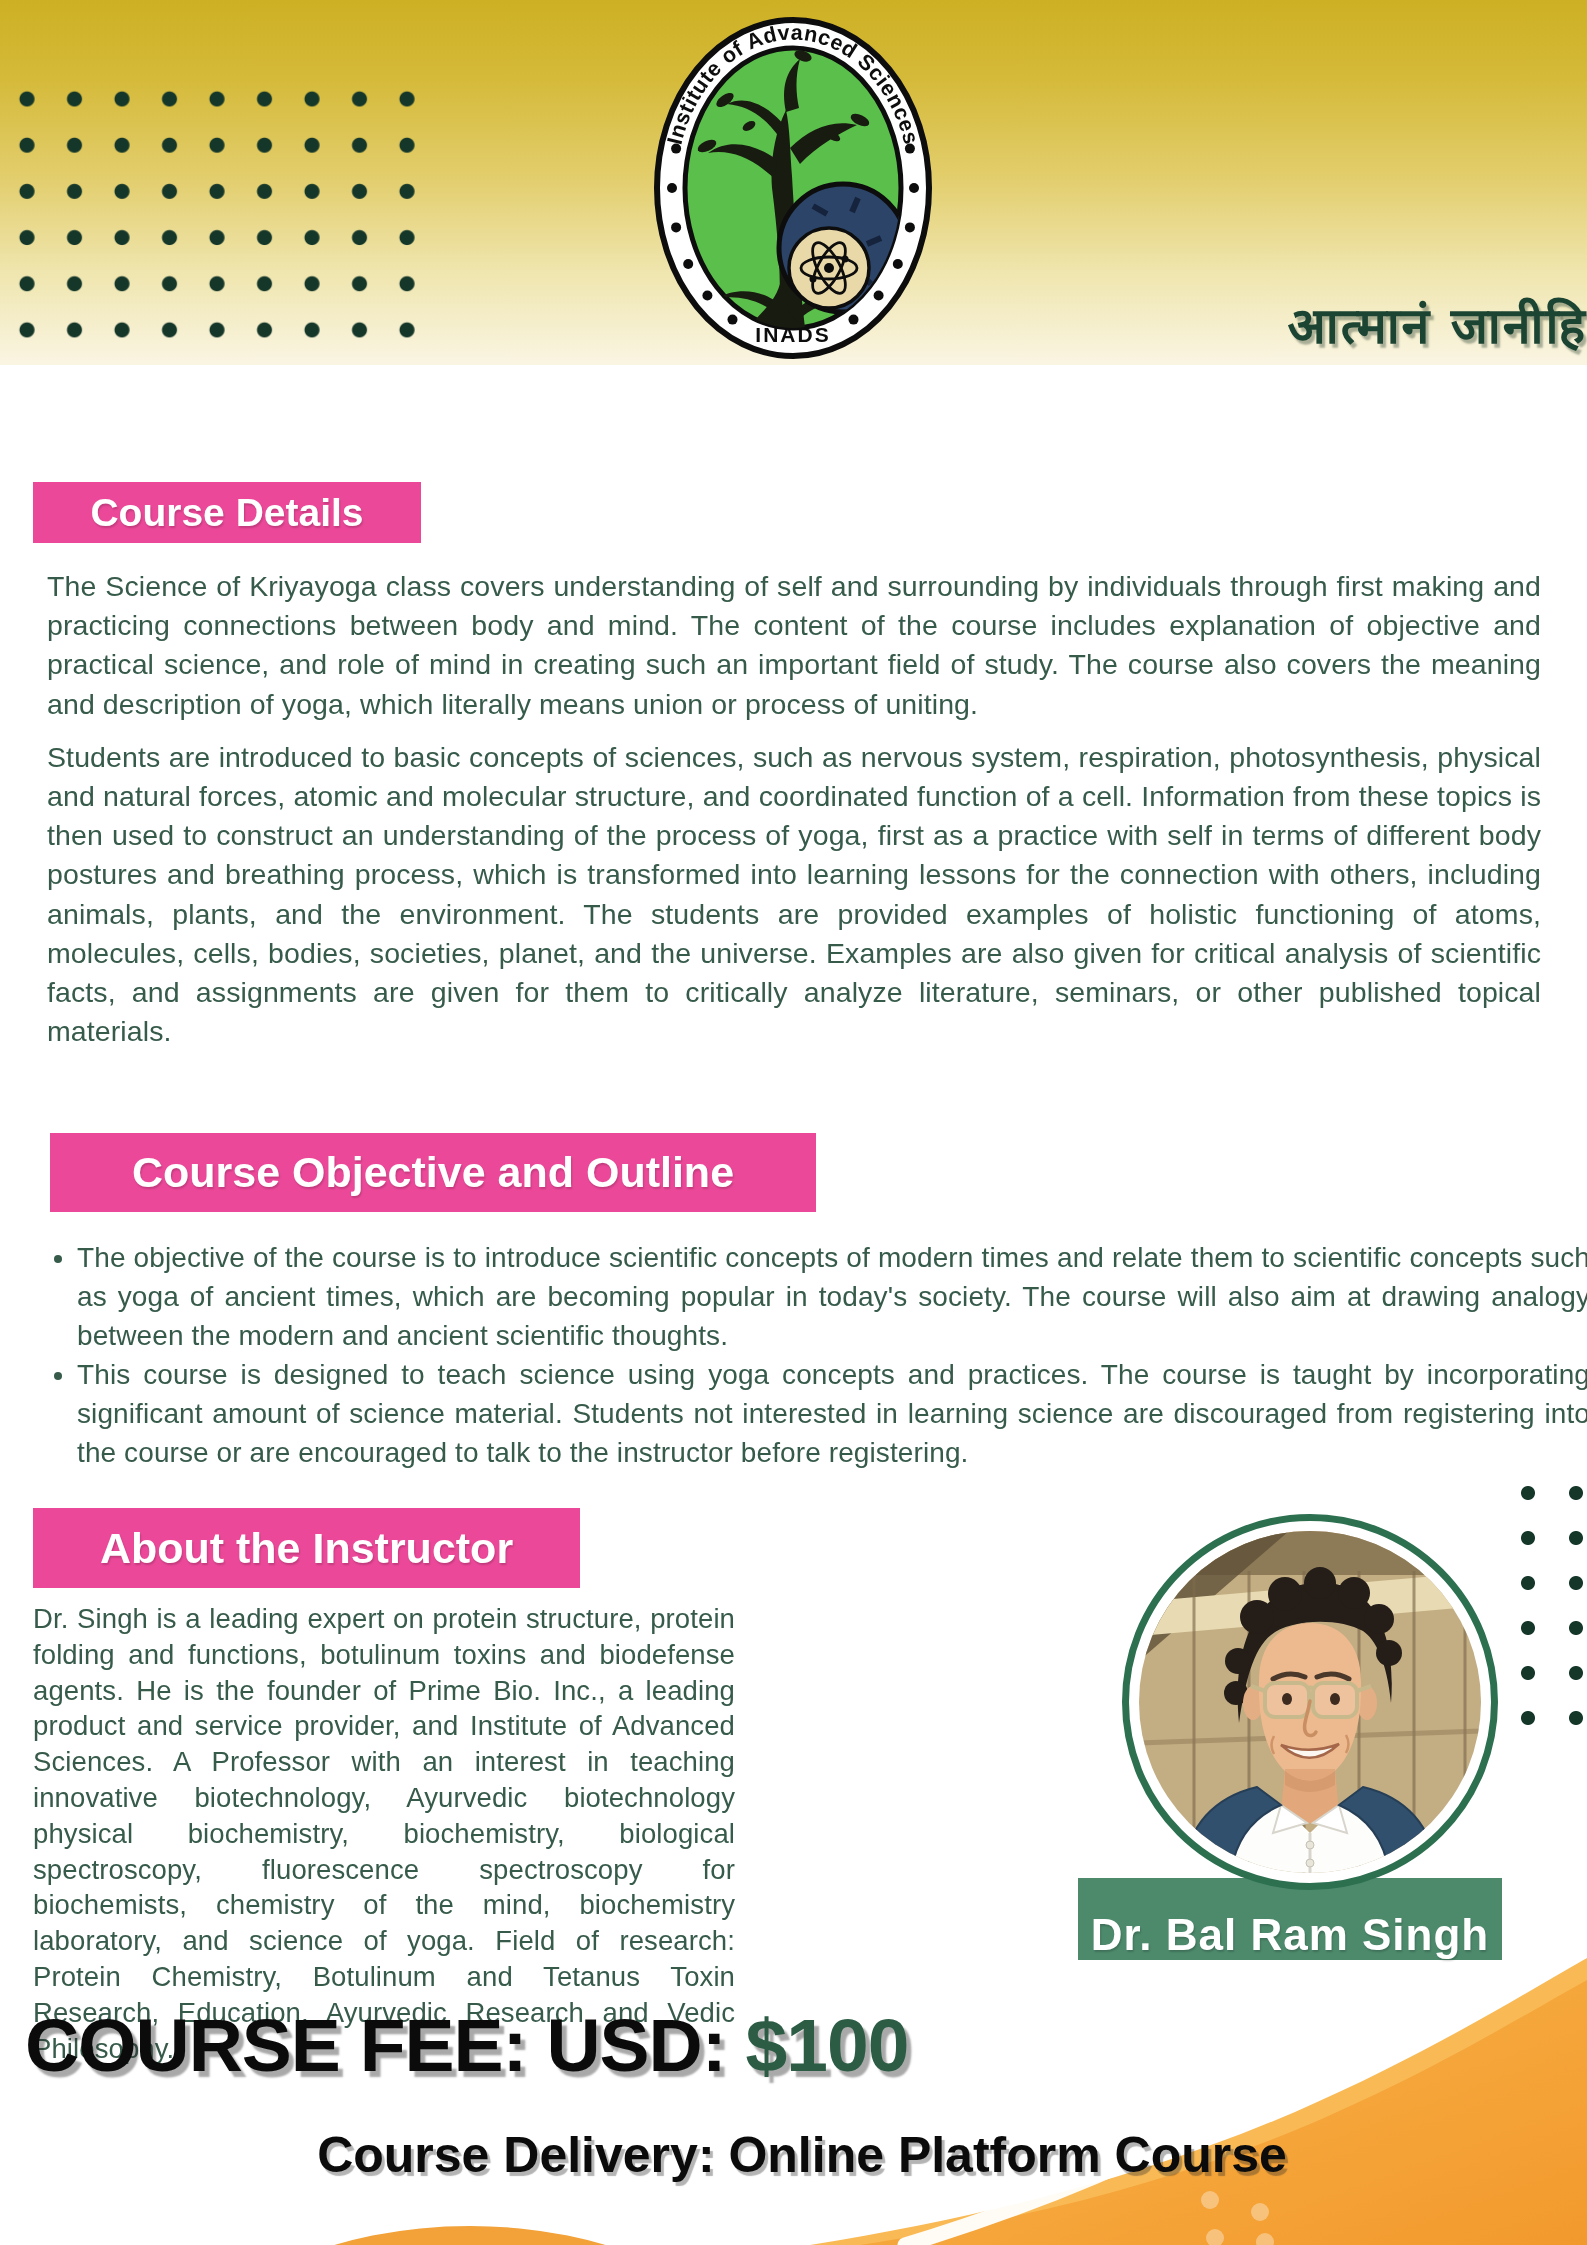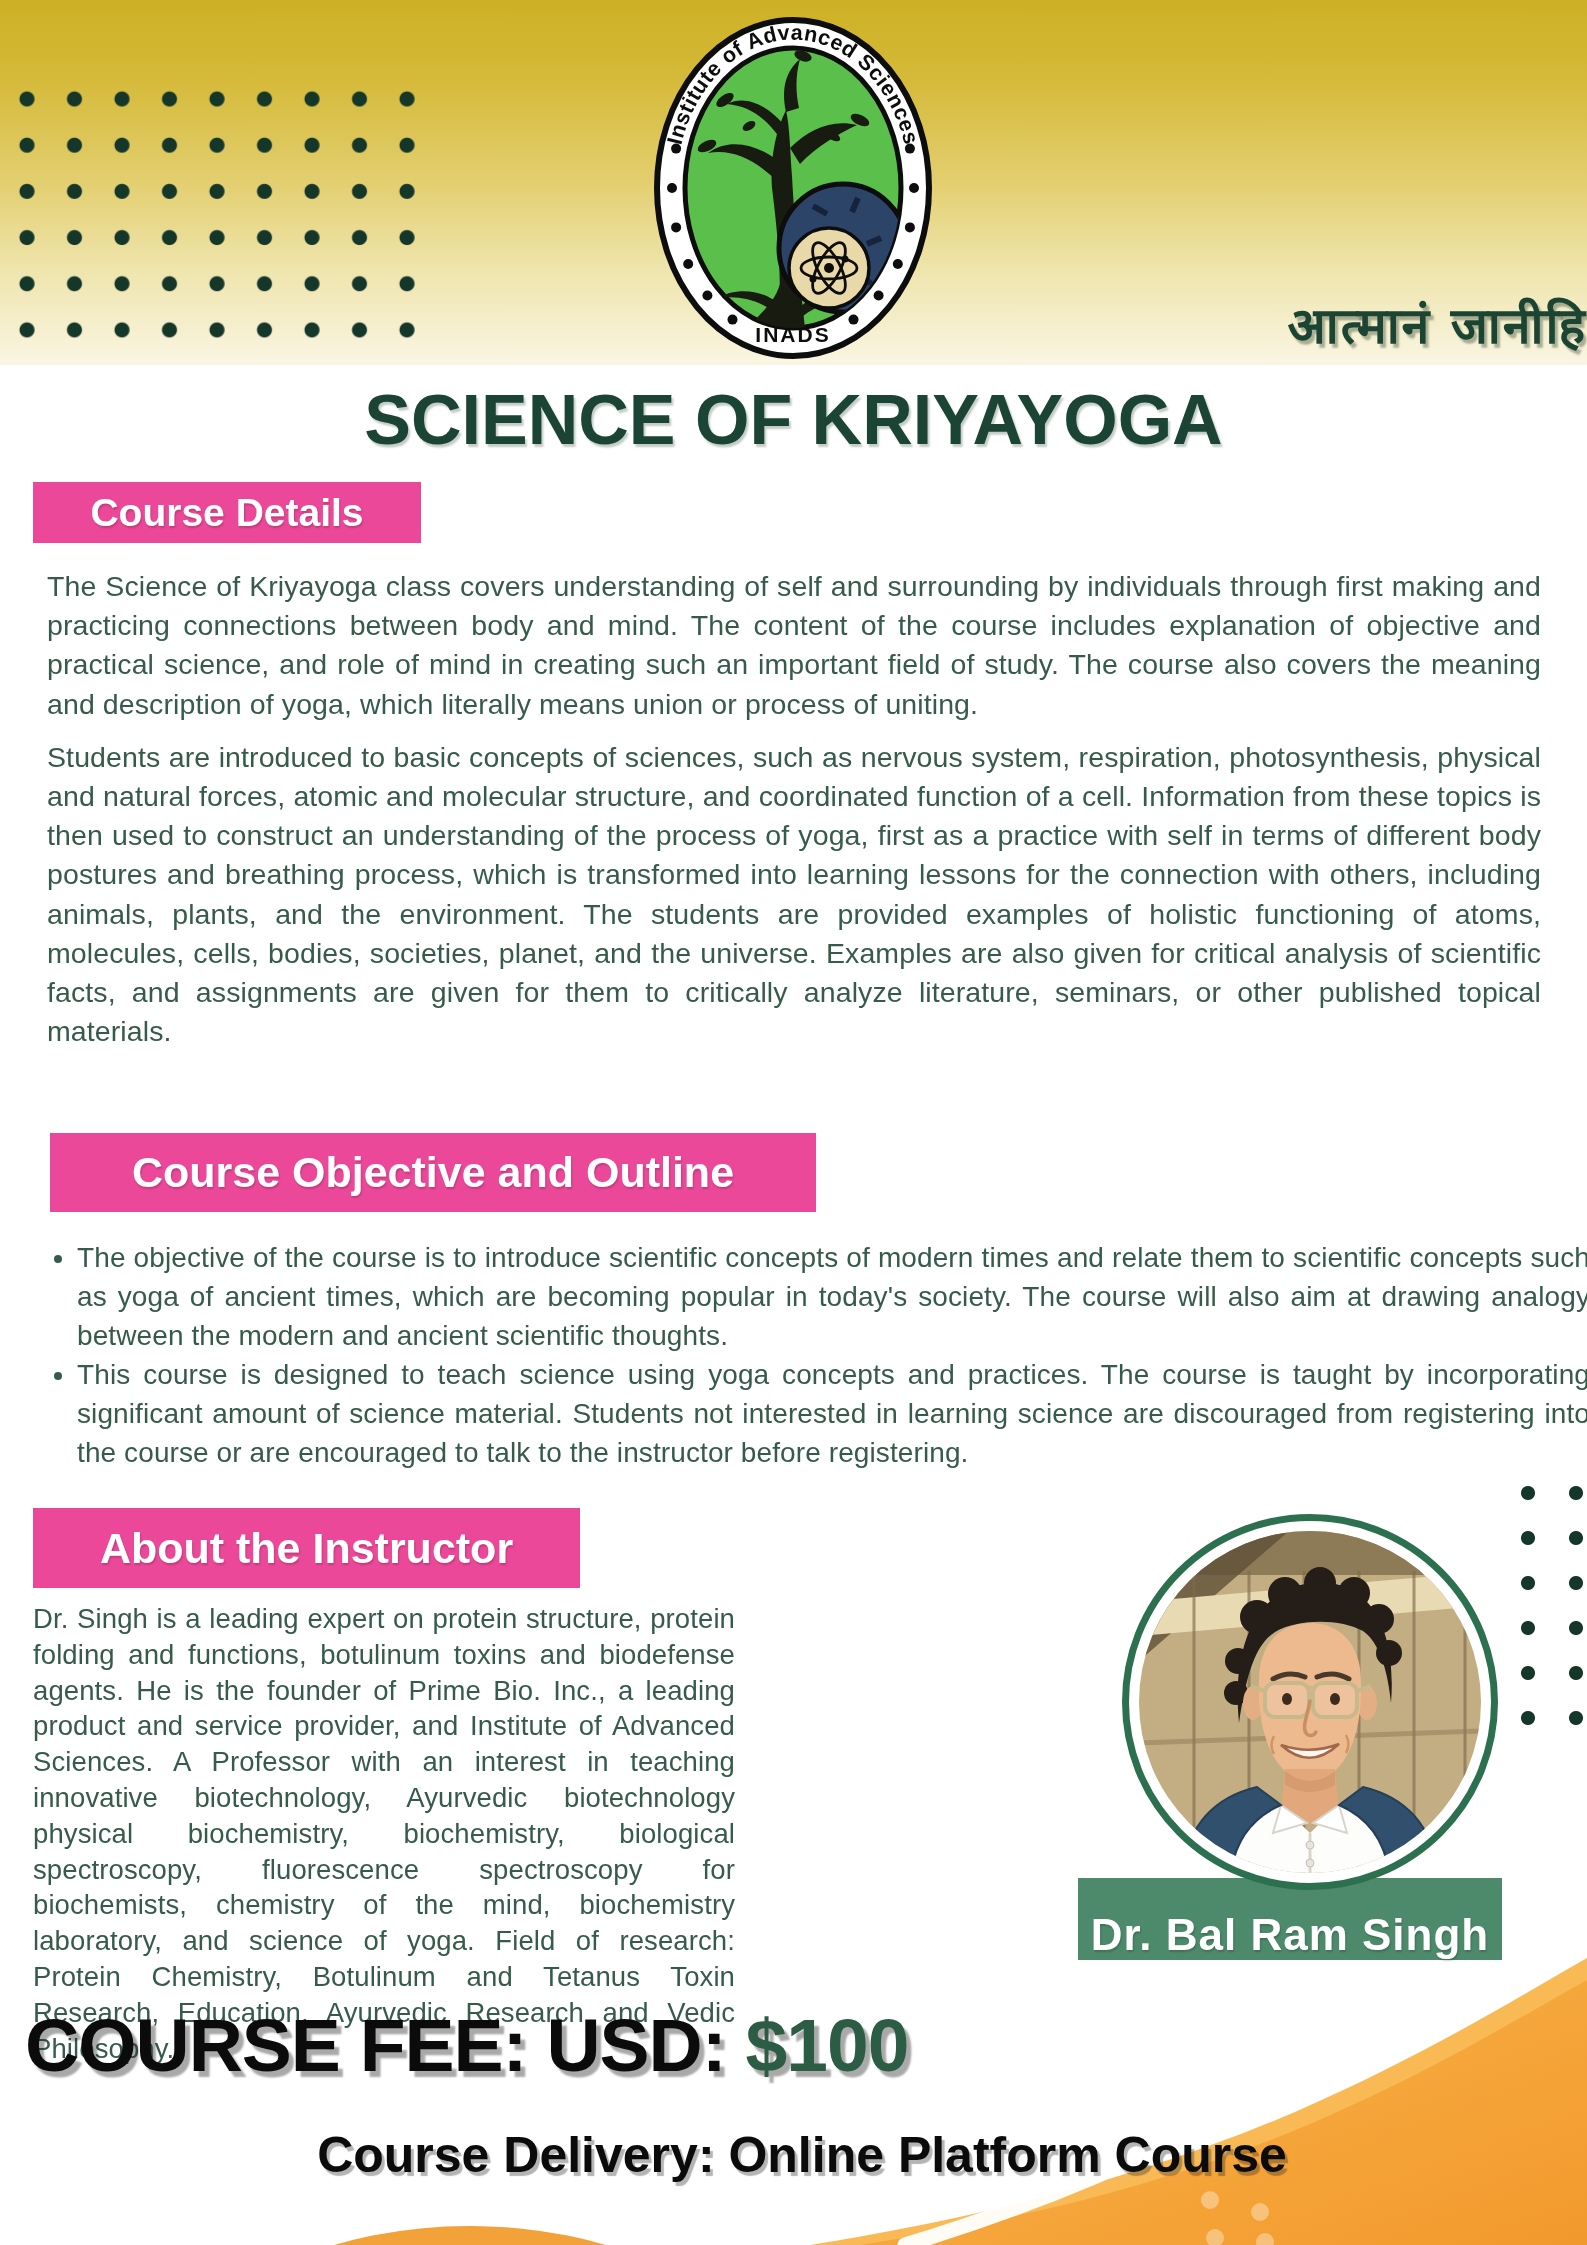--- a/index.html
+++ b/index.html
@@ -158,21 +158,20 @@
 
       <text font-family="Liberation Sans, sans-serif" font-size="21.5" font-weight="bold" fill="#0d0d0d" letter-spacing="0.5">
         <textPath href="#arcTop" startOffset="50%" text-anchor="middle">Institute of Advanced Sciences</textPath>
       </text>
       <text x="140" y="326" text-anchor="middle" font-family="Liberation Sans, sans-serif" font-size="21" font-weight="bold" letter-spacing="2" fill="#0d0d0d">INADS</text>
     </svg>
 
     <div class="sanskrit">आत्मानं जानीहि</div>
   </div>
 
-  <div class="main-title">SCIENCE OF KRIYAYOGA</div>
 
   <div class="sec-head sec-details">
     <span>Course Details</span>
   </div>
   <div class="copy details-copy">
     <p>The Science of Kriyayoga class covers understanding of self and surrounding by individuals through first making and practicing connections between body and mind. The content of the course includes explanation of objective and practical science, and role of mind in creating such an important field of study. The course also covers the meaning and description of yoga, which literally means union or process of uniting.</p>
     <p>Students are introduced to basic concepts of sciences, such as nervous system, respiration, photosynthesis, physical and natural forces, atomic and molecular structure, and coordinated function of a cell. Information from these topics is then used to construct an understanding of the process of yoga, first as a practice with self in terms of different body postures and breathing process, which is transformed into learning lessons for the connection with others, including animals, plants, and the environment. The students are provided examples of holistic functioning of atoms, molecules, cells, bodies, societies, planet, and the universe. Examples are also given for critical analysis of scientific facts, and assignments are given for them to critically analyze literature, seminars, or other published topical materials.</p>
   </div>
 
   <div class="sec-head sec-objective">

